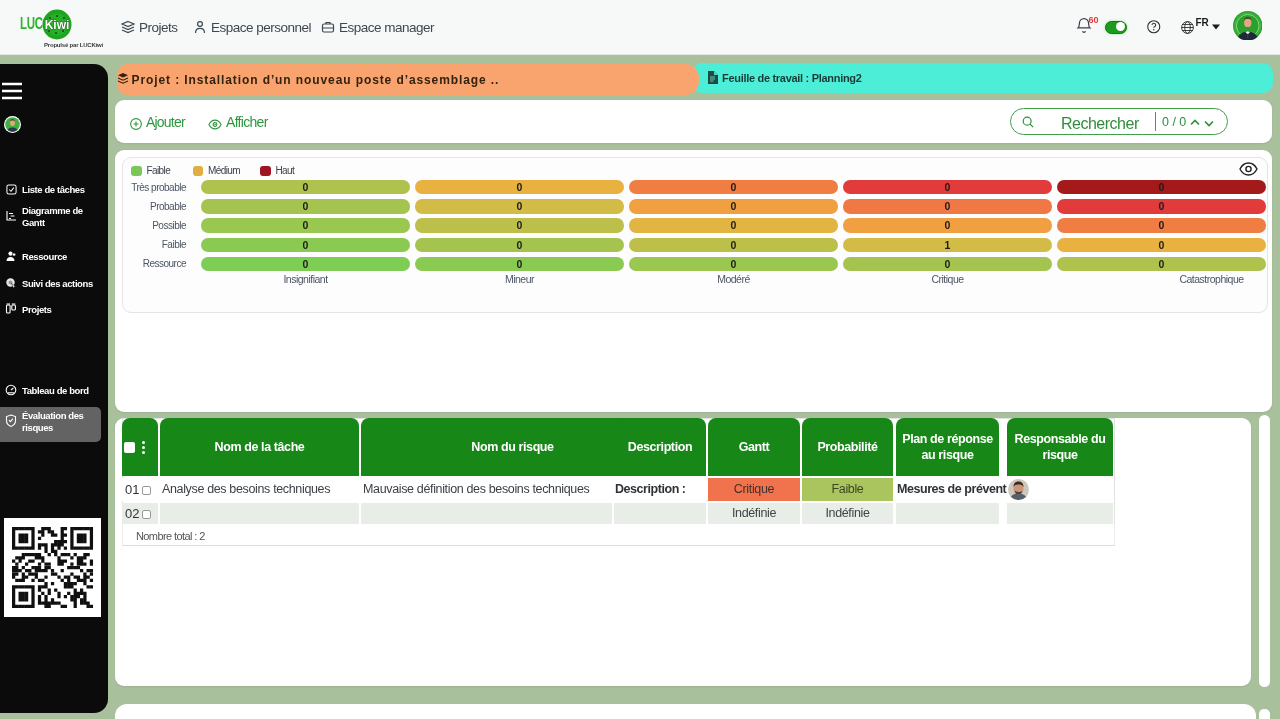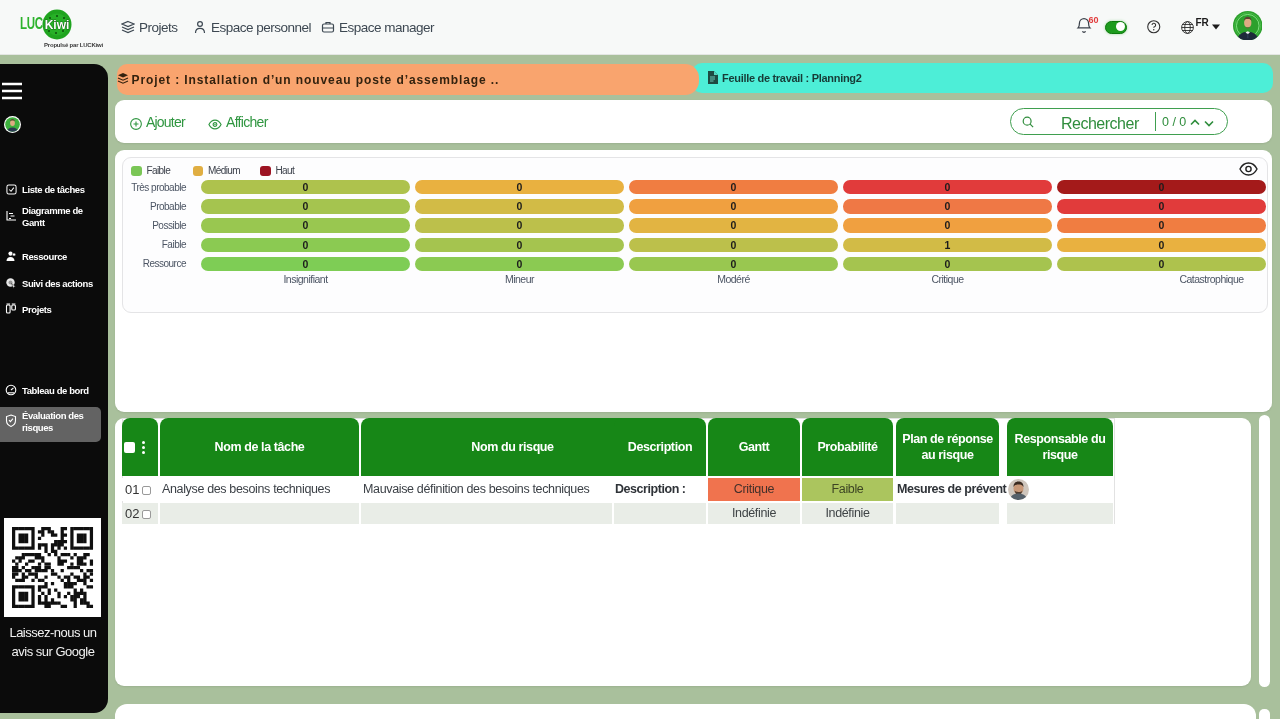--- a/index.html
+++ b/index.html
@@ -227,21 +227,20 @@
       <span class="mico"><svg width="12" height="13" viewBox="0 0 12 13">
           <path d="M6 1l4.5 1.6v4c0 3-2 5-4.5 5.8C3.5 11.6 1.5 9.6 1.5 6.6v-4z" stroke="#fff" stroke-width="1.1" fill="none"></path>
           <path d="M4 6.2l1.4 1.5 2.6-3" stroke="#fff" stroke-width="1.1" fill="none"></path>
         </svg></span>
       <span class="mtxt">Évaluation des<br>risques</span>
     </div>
   <div id="qr"><svg width="97" height="99" viewBox="0 0 97 99">
         <rect width="97" height="99" fill="#fff"></rect>
         <path d="M8.0 9.0h3.24v3.24h-3.24zM8.0 12.2h3.24v3.24h-3.24zM8.0 15.5h3.24v3.24h-3.24zM8.0 18.7h3.24v3.24h-3.24zM8.0 22.0h3.24v3.24h-3.24zM8.0 25.2h3.24v3.24h-3.24zM8.0 28.4h3.24v3.24h-3.24zM8.0 41.4h3.24v3.24h-3.24zM8.0 47.9h3.24v3.24h-3.24zM8.0 51.1h3.24v3.24h-3.24zM8.0 54.4h3.24v3.24h-3.24zM8.0 57.6h3.24v3.24h-3.24zM8.0 67.3h3.24v3.24h-3.24zM8.0 70.6h3.24v3.24h-3.24zM8.0 73.8h3.24v3.24h-3.24zM8.0 77.0h3.24v3.24h-3.24zM8.0 80.3h3.24v3.24h-3.24zM8.0 83.5h3.24v3.24h-3.24zM8.0 86.8h3.24v3.24h-3.24zM11.2 9.0h3.24v3.24h-3.24zM11.2 28.4h3.24v3.24h-3.24zM11.2 38.2h3.24v3.24h-3.24zM11.2 44.6h3.24v3.24h-3.24zM11.2 47.9h3.24v3.24h-3.24zM11.2 51.1h3.24v3.24h-3.24zM11.2 54.4h3.24v3.24h-3.24zM11.2 60.8h3.24v3.24h-3.24zM11.2 67.3h3.24v3.24h-3.24zM11.2 86.8h3.24v3.24h-3.24zM14.5 9.0h3.24v3.24h-3.24zM14.5 15.5h3.24v3.24h-3.24zM14.5 18.7h3.24v3.24h-3.24zM14.5 22.0h3.24v3.24h-3.24zM14.5 28.4h3.24v3.24h-3.24zM14.5 38.2h3.24v3.24h-3.24zM14.5 41.4h3.24v3.24h-3.24zM14.5 51.1h3.24v3.24h-3.24zM14.5 60.8h3.24v3.24h-3.24zM14.5 67.3h3.24v3.24h-3.24zM14.5 73.8h3.24v3.24h-3.24zM14.5 77.0h3.24v3.24h-3.24zM14.5 80.3h3.24v3.24h-3.24zM14.5 86.8h3.24v3.24h-3.24zM17.7 9.0h3.24v3.24h-3.24zM17.7 15.5h3.24v3.24h-3.24zM17.7 18.7h3.24v3.24h-3.24zM17.7 22.0h3.24v3.24h-3.24zM17.7 28.4h3.24v3.24h-3.24zM17.7 34.9h3.24v3.24h-3.24zM17.7 38.2h3.24v3.24h-3.24zM17.7 47.9h3.24v3.24h-3.24zM17.7 54.4h3.24v3.24h-3.24zM17.7 57.6h3.24v3.24h-3.24zM17.7 60.8h3.24v3.24h-3.24zM17.7 67.3h3.24v3.24h-3.24zM17.7 73.8h3.24v3.24h-3.24zM17.7 77.0h3.24v3.24h-3.24zM17.7 80.3h3.24v3.24h-3.24zM17.7 86.8h3.24v3.24h-3.24zM21.0 9.0h3.24v3.24h-3.24zM21.0 15.5h3.24v3.24h-3.24zM21.0 18.7h3.24v3.24h-3.24zM21.0 22.0h3.24v3.24h-3.24zM21.0 28.4h3.24v3.24h-3.24zM21.0 34.9h3.24v3.24h-3.24zM21.0 44.6h3.24v3.24h-3.24zM21.0 51.1h3.24v3.24h-3.24zM21.0 57.6h3.24v3.24h-3.24zM21.0 67.3h3.24v3.24h-3.24zM21.0 73.8h3.24v3.24h-3.24zM21.0 77.0h3.24v3.24h-3.24zM21.0 80.3h3.24v3.24h-3.24zM21.0 86.8h3.24v3.24h-3.24zM24.2 9.0h3.24v3.24h-3.24zM24.2 28.4h3.24v3.24h-3.24zM24.2 34.9h3.24v3.24h-3.24zM24.2 41.4h3.24v3.24h-3.24zM24.2 51.1h3.24v3.24h-3.24zM24.2 54.4h3.24v3.24h-3.24zM24.2 67.3h3.24v3.24h-3.24zM24.2 86.8h3.24v3.24h-3.24zM27.4 9.0h3.24v3.24h-3.24zM27.4 12.2h3.24v3.24h-3.24zM27.4 15.5h3.24v3.24h-3.24zM27.4 18.7h3.24v3.24h-3.24zM27.4 22.0h3.24v3.24h-3.24zM27.4 25.2h3.24v3.24h-3.24zM27.4 28.4h3.24v3.24h-3.24zM27.4 34.9h3.24v3.24h-3.24zM27.4 41.4h3.24v3.24h-3.24zM27.4 47.9h3.24v3.24h-3.24zM27.4 54.4h3.24v3.24h-3.24zM27.4 60.8h3.24v3.24h-3.24zM27.4 67.3h3.24v3.24h-3.24zM27.4 70.6h3.24v3.24h-3.24zM27.4 73.8h3.24v3.24h-3.24zM27.4 77.0h3.24v3.24h-3.24zM27.4 80.3h3.24v3.24h-3.24zM27.4 83.5h3.24v3.24h-3.24zM27.4 86.8h3.24v3.24h-3.24zM30.7 34.9h3.24v3.24h-3.24zM30.7 38.2h3.24v3.24h-3.24zM30.7 47.9h3.24v3.24h-3.24zM30.7 51.1h3.24v3.24h-3.24zM30.7 54.4h3.24v3.24h-3.24zM30.7 57.6h3.24v3.24h-3.24zM33.9 12.2h3.24v3.24h-3.24zM33.9 18.7h3.24v3.24h-3.24zM33.9 25.2h3.24v3.24h-3.24zM33.9 28.4h3.24v3.24h-3.24zM33.9 34.9h3.24v3.24h-3.24zM33.9 38.2h3.24v3.24h-3.24zM33.9 44.6h3.24v3.24h-3.24zM33.9 47.9h3.24v3.24h-3.24zM33.9 51.1h3.24v3.24h-3.24zM33.9 60.8h3.24v3.24h-3.24zM33.9 67.3h3.24v3.24h-3.24zM33.9 70.6h3.24v3.24h-3.24zM33.9 77.0h3.24v3.24h-3.24zM33.9 80.3h3.24v3.24h-3.24zM33.9 83.5h3.24v3.24h-3.24zM37.2 9.0h3.24v3.24h-3.24zM37.2 12.2h3.24v3.24h-3.24zM37.2 15.5h3.24v3.24h-3.24zM37.2 25.2h3.24v3.24h-3.24zM37.2 38.2h3.24v3.24h-3.24zM37.2 41.4h3.24v3.24h-3.24zM37.2 51.1h3.24v3.24h-3.24zM37.2 60.8h3.24v3.24h-3.24zM37.2 67.3h3.24v3.24h-3.24zM37.2 73.8h3.24v3.24h-3.24zM37.2 83.5h3.24v3.24h-3.24zM40.4 9.0h3.24v3.24h-3.24zM40.4 25.2h3.24v3.24h-3.24zM40.4 28.4h3.24v3.24h-3.24zM40.4 31.7h3.24v3.24h-3.24zM40.4 44.6h3.24v3.24h-3.24zM40.4 47.9h3.24v3.24h-3.24zM40.4 51.1h3.24v3.24h-3.24zM40.4 57.6h3.24v3.24h-3.24zM40.4 64.1h3.24v3.24h-3.24zM40.4 67.3h3.24v3.24h-3.24zM40.4 77.0h3.24v3.24h-3.24zM40.4 80.3h3.24v3.24h-3.24zM40.4 83.5h3.24v3.24h-3.24zM40.4 86.8h3.24v3.24h-3.24zM43.6 9.0h3.24v3.24h-3.24zM43.6 12.2h3.24v3.24h-3.24zM43.6 34.9h3.24v3.24h-3.24zM43.6 44.6h3.24v3.24h-3.24zM43.6 47.9h3.24v3.24h-3.24zM43.6 70.6h3.24v3.24h-3.24zM43.6 73.8h3.24v3.24h-3.24zM43.6 83.5h3.24v3.24h-3.24zM43.6 86.8h3.24v3.24h-3.24zM46.9 12.2h3.24v3.24h-3.24zM46.9 15.5h3.24v3.24h-3.24zM46.9 25.2h3.24v3.24h-3.24zM46.9 28.4h3.24v3.24h-3.24zM46.9 31.7h3.24v3.24h-3.24zM46.9 51.1h3.24v3.24h-3.24zM46.9 54.4h3.24v3.24h-3.24zM46.9 64.1h3.24v3.24h-3.24zM46.9 80.3h3.24v3.24h-3.24zM46.9 83.5h3.24v3.24h-3.24zM50.1 15.5h3.24v3.24h-3.24zM50.1 22.0h3.24v3.24h-3.24zM50.1 25.2h3.24v3.24h-3.24zM50.1 31.7h3.24v3.24h-3.24zM50.1 34.9h3.24v3.24h-3.24zM50.1 54.4h3.24v3.24h-3.24zM50.1 70.6h3.24v3.24h-3.24zM50.1 83.5h3.24v3.24h-3.24zM53.4 22.0h3.24v3.24h-3.24zM53.4 25.2h3.24v3.24h-3.24zM53.4 28.4h3.24v3.24h-3.24zM53.4 38.2h3.24v3.24h-3.24zM53.4 41.4h3.24v3.24h-3.24zM53.4 44.6h3.24v3.24h-3.24zM53.4 57.6h3.24v3.24h-3.24zM53.4 73.8h3.24v3.24h-3.24zM53.4 77.0h3.24v3.24h-3.24zM53.4 83.5h3.24v3.24h-3.24zM56.6 9.0h3.24v3.24h-3.24zM56.6 12.2h3.24v3.24h-3.24zM56.6 15.5h3.24v3.24h-3.24zM56.6 18.7h3.24v3.24h-3.24zM56.6 22.0h3.24v3.24h-3.24zM56.6 25.2h3.24v3.24h-3.24zM56.6 34.9h3.24v3.24h-3.24zM56.6 41.4h3.24v3.24h-3.24zM56.6 44.6h3.24v3.24h-3.24zM56.6 51.1h3.24v3.24h-3.24zM56.6 60.8h3.24v3.24h-3.24zM56.6 86.8h3.24v3.24h-3.24zM59.8 9.0h3.24v3.24h-3.24zM59.8 15.5h3.24v3.24h-3.24zM59.8 22.0h3.24v3.24h-3.24zM59.8 28.4h3.24v3.24h-3.24zM59.8 34.9h3.24v3.24h-3.24zM59.8 41.4h3.24v3.24h-3.24zM59.8 57.6h3.24v3.24h-3.24zM59.8 64.1h3.24v3.24h-3.24zM59.8 67.3h3.24v3.24h-3.24zM59.8 77.0h3.24v3.24h-3.24zM59.8 86.8h3.24v3.24h-3.24zM63.1 34.9h3.24v3.24h-3.24zM63.1 47.9h3.24v3.24h-3.24zM63.1 57.6h3.24v3.24h-3.24zM63.1 60.8h3.24v3.24h-3.24zM63.1 64.1h3.24v3.24h-3.24zM63.1 67.3h3.24v3.24h-3.24zM63.1 73.8h3.24v3.24h-3.24zM66.3 9.0h3.24v3.24h-3.24zM66.3 12.2h3.24v3.24h-3.24zM66.3 15.5h3.24v3.24h-3.24zM66.3 18.7h3.24v3.24h-3.24zM66.3 22.0h3.24v3.24h-3.24zM66.3 25.2h3.24v3.24h-3.24zM66.3 28.4h3.24v3.24h-3.24zM66.3 38.2h3.24v3.24h-3.24zM66.3 44.6h3.24v3.24h-3.24zM66.3 47.9h3.24v3.24h-3.24zM66.3 54.4h3.24v3.24h-3.24zM66.3 64.1h3.24v3.24h-3.24zM66.3 67.3h3.24v3.24h-3.24zM66.3 77.0h3.24v3.24h-3.24zM66.3 80.3h3.24v3.24h-3.24zM69.6 9.0h3.24v3.24h-3.24zM69.6 28.4h3.24v3.24h-3.24zM69.6 34.9h3.24v3.24h-3.24zM69.6 47.9h3.24v3.24h-3.24zM69.6 57.6h3.24v3.24h-3.24zM69.6 64.1h3.24v3.24h-3.24zM69.6 70.6h3.24v3.24h-3.24zM69.6 73.8h3.24v3.24h-3.24zM69.6 77.0h3.24v3.24h-3.24zM69.6 80.3h3.24v3.24h-3.24zM69.6 83.5h3.24v3.24h-3.24zM69.6 86.8h3.24v3.24h-3.24zM72.8 9.0h3.24v3.24h-3.24zM72.8 15.5h3.24v3.24h-3.24zM72.8 18.7h3.24v3.24h-3.24zM72.8 22.0h3.24v3.24h-3.24zM72.8 28.4h3.24v3.24h-3.24zM72.8 38.2h3.24v3.24h-3.24zM72.8 41.4h3.24v3.24h-3.24zM72.8 44.6h3.24v3.24h-3.24zM72.8 47.9h3.24v3.24h-3.24zM72.8 57.6h3.24v3.24h-3.24zM72.8 60.8h3.24v3.24h-3.24zM72.8 73.8h3.24v3.24h-3.24zM72.8 77.0h3.24v3.24h-3.24zM76.0 9.0h3.24v3.24h-3.24zM76.0 15.5h3.24v3.24h-3.24zM76.0 18.7h3.24v3.24h-3.24zM76.0 22.0h3.24v3.24h-3.24zM76.0 28.4h3.24v3.24h-3.24zM76.0 38.2h3.24v3.24h-3.24zM76.0 41.4h3.24v3.24h-3.24zM76.0 44.6h3.24v3.24h-3.24zM76.0 51.1h3.24v3.24h-3.24zM76.0 60.8h3.24v3.24h-3.24zM76.0 70.6h3.24v3.24h-3.24zM76.0 73.8h3.24v3.24h-3.24zM76.0 80.3h3.24v3.24h-3.24zM76.0 83.5h3.24v3.24h-3.24zM79.3 9.0h3.24v3.24h-3.24zM79.3 15.5h3.24v3.24h-3.24zM79.3 18.7h3.24v3.24h-3.24zM79.3 22.0h3.24v3.24h-3.24zM79.3 28.4h3.24v3.24h-3.24zM79.3 34.9h3.24v3.24h-3.24zM79.3 38.2h3.24v3.24h-3.24zM79.3 44.6h3.24v3.24h-3.24zM79.3 54.4h3.24v3.24h-3.24zM79.3 57.6h3.24v3.24h-3.24zM79.3 60.8h3.24v3.24h-3.24zM79.3 64.1h3.24v3.24h-3.24zM79.3 73.8h3.24v3.24h-3.24zM79.3 77.0h3.24v3.24h-3.24zM79.3 80.3h3.24v3.24h-3.24zM79.3 83.5h3.24v3.24h-3.24zM82.5 9.0h3.24v3.24h-3.24zM82.5 28.4h3.24v3.24h-3.24zM82.5 34.9h3.24v3.24h-3.24zM82.5 51.1h3.24v3.24h-3.24zM82.5 57.6h3.24v3.24h-3.24zM82.5 67.3h3.24v3.24h-3.24zM82.5 83.5h3.24v3.24h-3.24zM82.5 86.8h3.24v3.24h-3.24zM85.8 9.0h3.24v3.24h-3.24zM85.8 12.2h3.24v3.24h-3.24zM85.8 15.5h3.24v3.24h-3.24zM85.8 18.7h3.24v3.24h-3.24zM85.8 22.0h3.24v3.24h-3.24zM85.8 25.2h3.24v3.24h-3.24zM85.8 28.4h3.24v3.24h-3.24zM85.8 41.4h3.24v3.24h-3.24zM85.8 44.6h3.24v3.24h-3.24zM85.8 51.1h3.24v3.24h-3.24zM85.8 54.4h3.24v3.24h-3.24zM85.8 60.8h3.24v3.24h-3.24zM85.8 67.3h3.24v3.24h-3.24zM85.8 86.8h3.24v3.24h-3.24z" fill="#101010"></path>
       </svg></div>
-  <div id="gtxt">Laissez-nous un<br>avis sur Google</div>
 </div>
 
 <div class="card" id="toolbar">
   <div class="gbtn" style="left:15px"><svg width="12" height="12" viewBox="0 0 13 13" fill="none" stroke="#2f9640" stroke-width="1.2">
         <circle cx="6.5" cy="6.5" r="5.8"></circle>
         <path d="M6.5 3.8v5.4M3.8 6.5h5.4"></path>
       </svg>Ajouter</div>
   <div class="gbtn" style="left:93px;letter-spacing:-.7px"><svg width="14" height="11" viewBox="0 0 15 11" fill="none" stroke="#2f9640" stroke-width="1.2">
         <path d="M1 5.5C2.6 2.3 5 .8 7.5.8s4.9 1.5 6.5 4.7c-1.6 3.2-4 4.7-6.5 4.7S2.6 8.7 1 5.5z"></path>
         <circle cx="7.5" cy="5.5" r="2"></circle>
@@ -360,20 +359,23 @@
 <div class="td r1" style="left:1007px;width:106px"></div>
     <div class="td r2" style="left:122px;width:36px"><span class="num">02</span><span class="cb"></span></div>
 <div class="td r2" style="left:160px;width:199px"></div>
 <div class="td r2" style="left:361px;width:251px"></div>
 <div class="td r2" style="left:614px;width:92px"></div>
 <div class="td r2 ind" style="left:708px;width:92px">Indéfinie</div>
 <div class="td r2 ind" style="left:802px;width:91px">Indéfinie</div>
 <div class="td r2" style="left:896px;width:103px"></div>
 <div class="td r2" style="left:1007px;width:106px"></div>
   </div>
+  <div id="ttot">
+      <span>Nombre total&nbsp;: 2</span>
+    </div>
   <svg class="abs" style="left:893px;top:61px" width="21" height="21" viewBox="0 0 21 21">
     <clipPath id="rav">
         <circle cx="10.5" cy="10.5" r="10.5"></circle>
       </clipPath>
     <g clip-path="url(#rav)">
         <rect width="21" height="21" fill="#cfc6bd"></rect>
     <ellipse cx="10.5" cy="9.5" rx="5" ry="6" fill="#c89878"></ellipse>
     <path d="M5.5 8c0-4 2.2-5.5 5-5.5s5 1.5 5 5.5c-1.2-2-2.4-2.5-5-2.5s-3.8.5-5 2.5z" fill="#3a2a20"></path>
     <path d="M6.5 11.5c.8 3 2.2 4.5 4 4.5s3.2-1.5 4-4.5c-.8 1-2 1.5-4 1.5s-3.2-.5-4-1.5z" fill="#3a2a20" opacity=".85"></path>
     <path d="M2 21c0-4 3.8-6.5 8.5-6.5S19 17 19 21z" fill="#55606a"></path>

